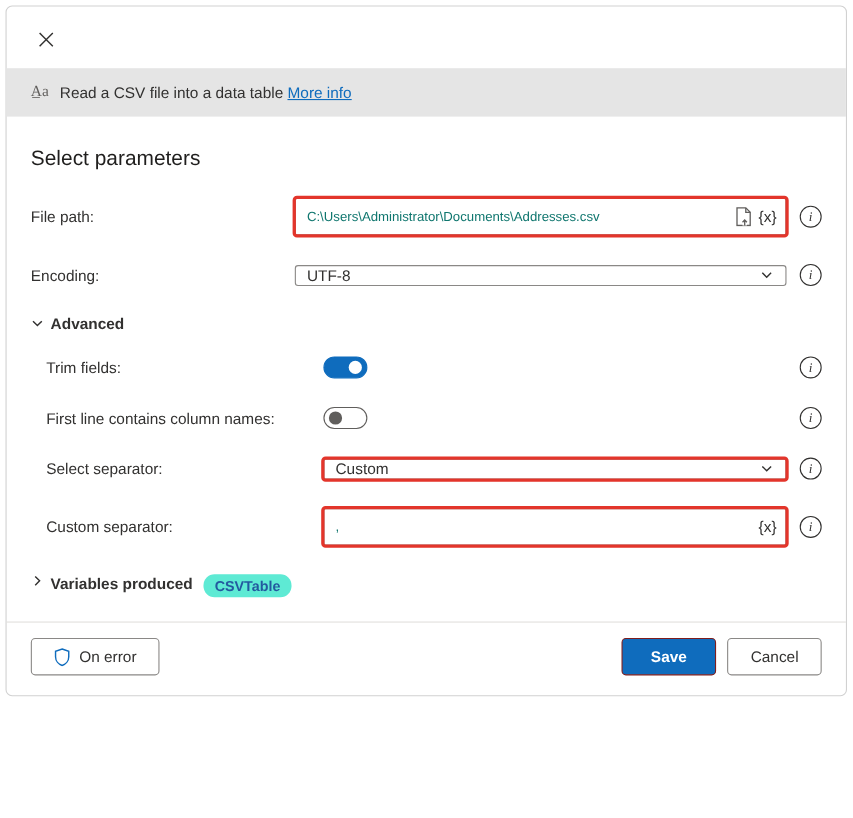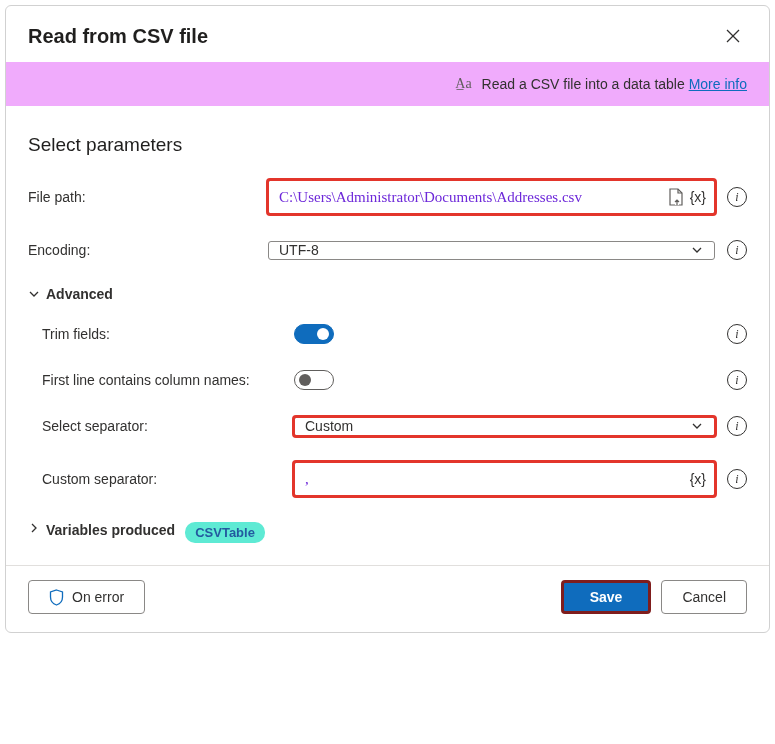--- a/index.html
+++ b/index.html
@@ -31,28 +31,27 @@
     font-weight: 600;
     color: #201f1e;
   }
   .close-btn {
     width: 28px; height: 28px;
     display: inline-flex; align-items:center; justify-content:center;
     background: none; border: none; cursor: pointer;
     color: #323130;
   }
   .info-banner {
-    background: #f0abfc;
+    background: #e5e5e5;
     padding: 14px 22px;
     display: flex;
     align-items: center;
     gap: 10px;
     font-size: 14px;
     color: #323130;
-    justify-content: flex-end;
   }
   .info-banner .aa {
     font-size: 14px;
     color: #605e5c;
     font-family: "Times New Roman", serif;
   }
   .info-banner a {
     color: #0f6cbd;
   }
   .body {
@@ -107,24 +106,24 @@
     align-items: center;
     padding: 0 8px;
     flex: 1;
     background: #fff;
     gap: 6px;
   }
   .field-wrap input[type=text] {
     border: none;
     outline: none;
     flex: 1;
-    font-size: 15px;
-    font-family: Liberation Serif, serif;
+    font-size: 12px;
+    font-family: Liberation Sans, sans-serif;
     background: transparent;
-    color: #6d28d9;
+    color: #0f766e;
   }
   .select-wrap {
     border: 1px solid #8a8886;
     border-radius: 3px;
     height: 19px;
     display: flex;
     align-items: center;
     padding: 0 10px;
     flex: 1;
     background: #fff;
@@ -215,36 +214,35 @@
     align-items: center;
     gap: 8px;
   }
   .btn.secondary {
     background: #fff;
     border: 1px solid #8a8886;
     color: #323130;
   }
   .btn.primary {
     background: #0f6cbd;
-    border: 3px solid #7f1d1d;
+    border: 1px solid #7f1d1d;
     color: #fff;
     font-weight: 600;
     padding: 0 26px;
   }
   .footer .right { display:flex; gap:10px; }
   svg { display:block; }
   .indent .row .label { width: 252px; }
 </style>
 </head>
 <body>
 
 <div class="dialog">
 
   <div class="header">
-    <h1>Read from CSV file</h1>
     <button class="close-btn" aria-label="Close">
       <svg width="14" height="14" viewBox="0 0 14 14" stroke="#323130" stroke-width="1.3">
           <line x1="1" y1="1" x2="13" y2="13"></line>
           <line x1="13" y1="1" x2="1" y2="13"></line>
         </svg>
     </button>
   </div>
 
   <div class="info-banner">
     <span class="aa">A̲a</span>

